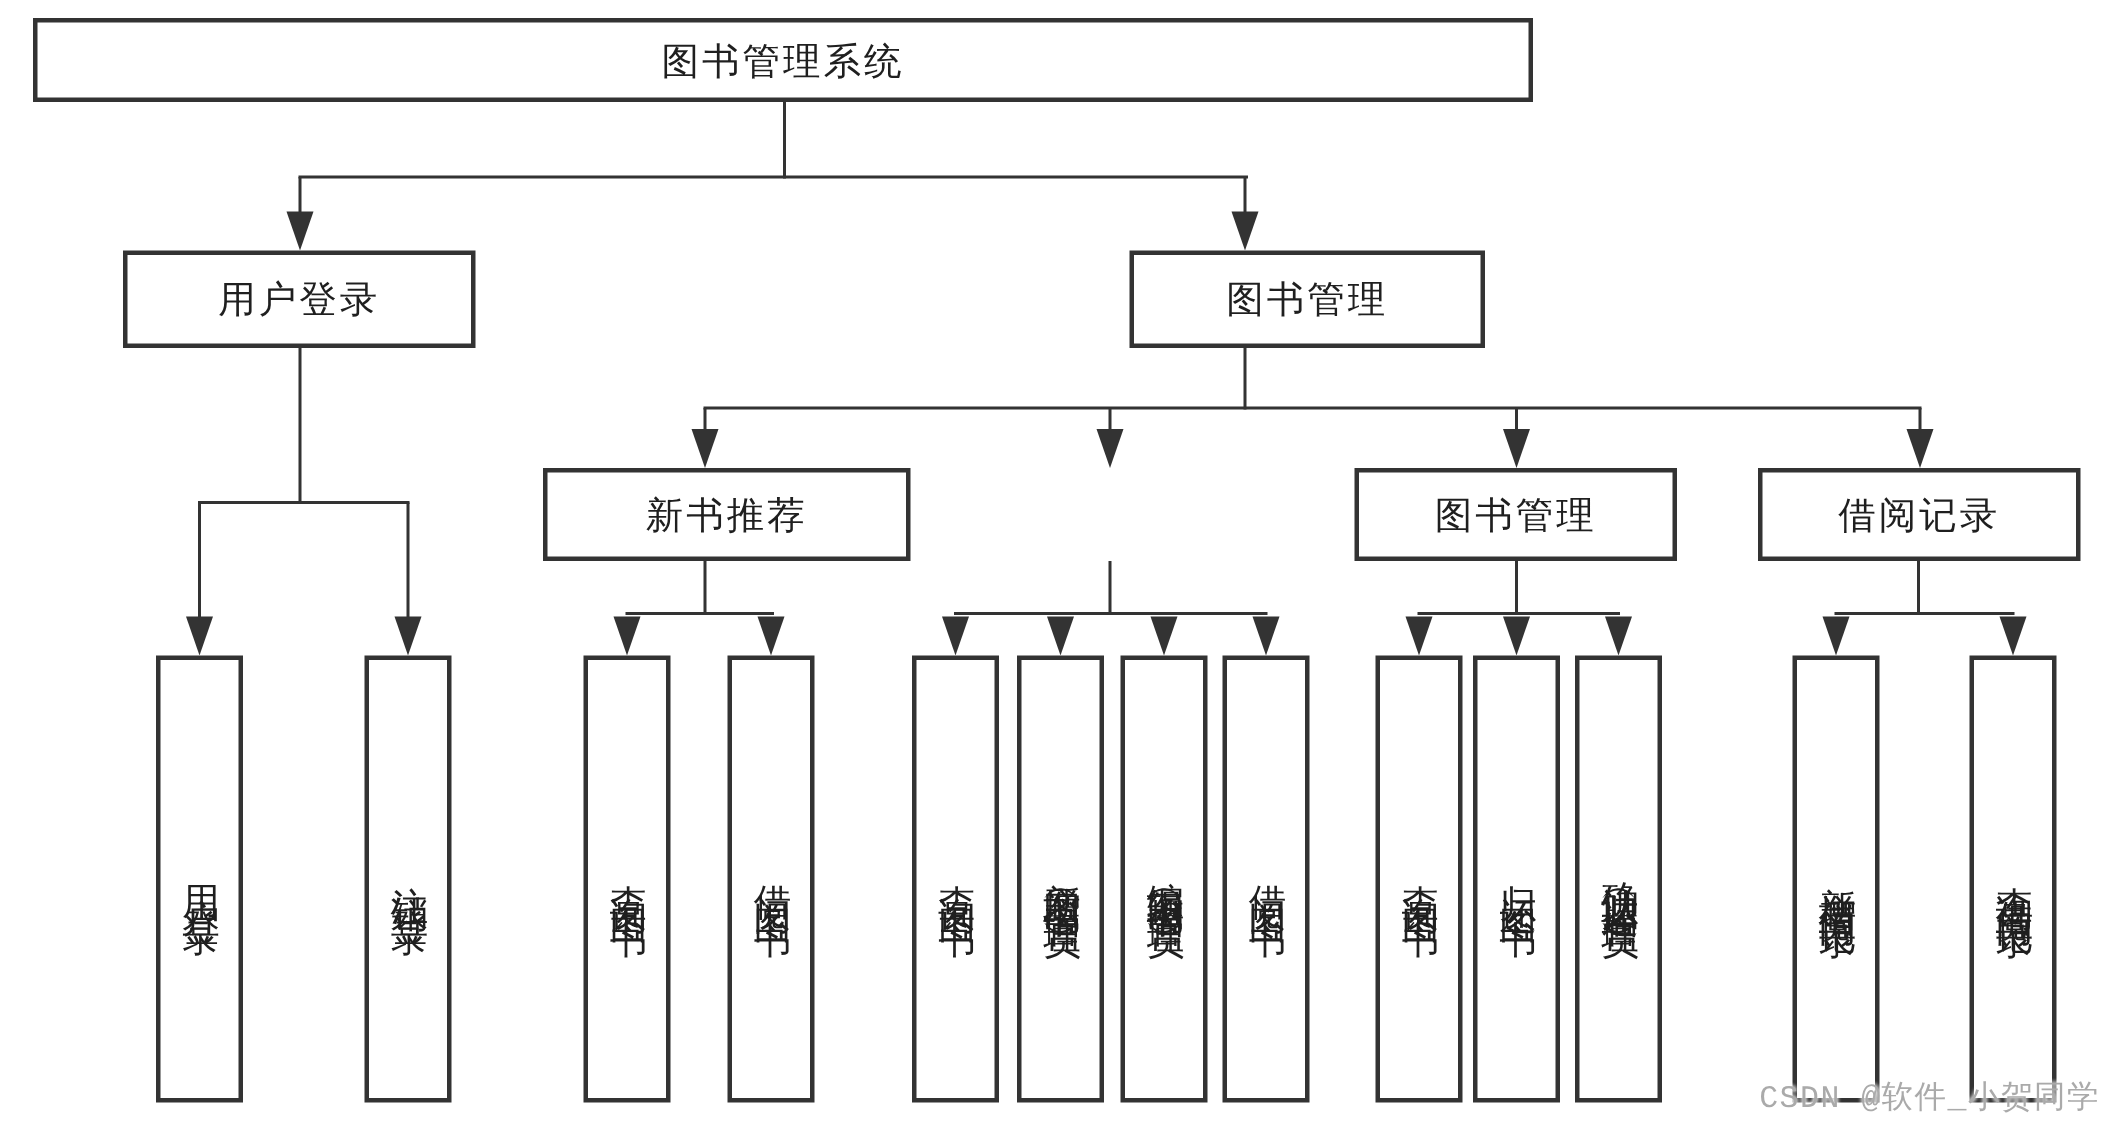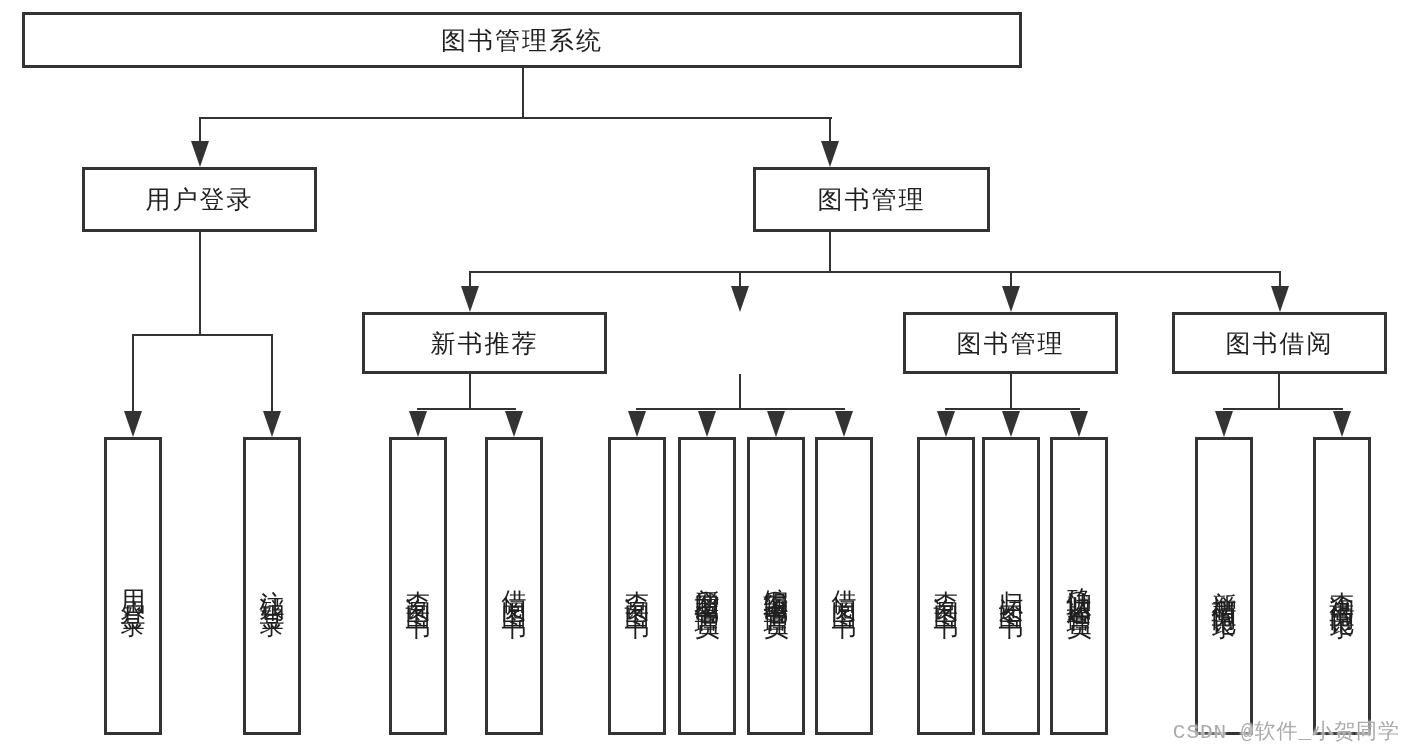--- a/index.html
+++ b/index.html
@@ -91,21 +91,21 @@
   <div class="arrow" style="left:1002px;top:286px;"></div>
   <div class="arrow" style="left:1271px;top:286px;"></div>
 
   <div class="box hbox" style="left:362px;top:312px;width:245px;height:62px;">
     <span>新书推荐</span>
   </div>
   <div class="box hbox" style="left:903px;top:312px;width:215px;height:62px;">
     <span>图书管理</span>
   </div>
   <div class="box hbox" style="left:1172px;top:312px;width:215px;height:62px;">
-    <span>图书借阅</span>
+    <span>借阅记录</span>
   </div>
 
   <div class="vl" style="left:469px;top:374px;height:35px;"></div>
   <div class="hl" style="left:417px;top:408px;width:99px;"></div>
   <div class="arrow" style="left:409px;top:411px;"></div>
   <div class="arrow" style="left:505px;top:411px;"></div>
 
   <div class="vl" style="left:739px;top:374px;height:35px;"></div>
   <div class="hl" style="left:636px;top:408px;width:209px;"></div>
   <div class="arrow" style="left:628px;top:411px;"></div>

